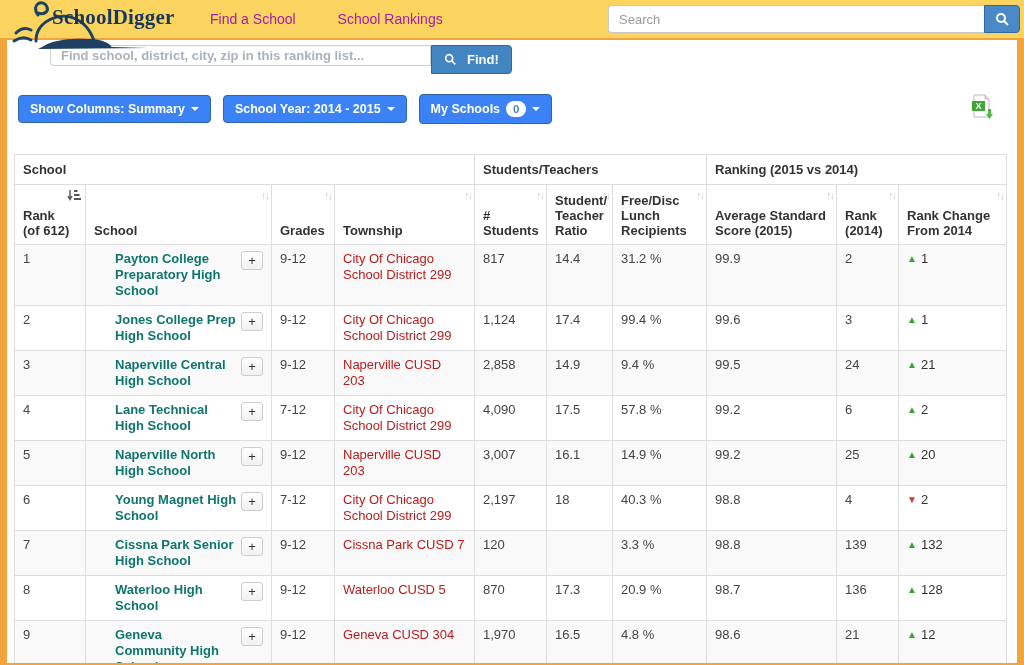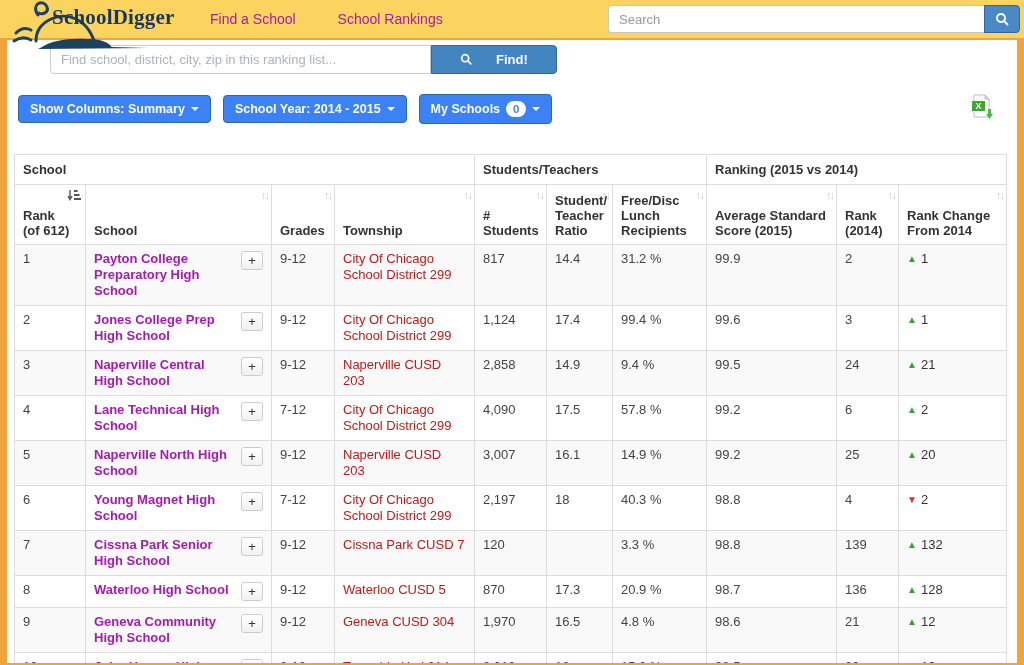--- a/index.html
+++ b/index.html
@@ -20,26 +20,26 @@
                         padding:8px 10px; font-size:13px; color:#333; outline:none; }
   .search-group input::placeholder { color:#9a9a9a; }
   .search-btn { width:36px; background:#4a89c7; border:1px solid #2d69a0; border-radius:0 4px 4px 0;
                 display:flex; align-items:center; justify-content:center; cursor:pointer; }
 
   
   .content { position:relative; margin:0 7px; background:#fff; height:623px; overflow:hidden; }
 
   
   .find-row { display:flex; padding:5px 0 0 43px; height:36px; }
-  .find-row input { width:381px; height:29px; border:1px solid #ccc; border-radius:4px 0 0 4px;
-                    padding:0 10px; font-size:13px; color:#0f172a; outline:none; }
+  .find-row input { width:381px; height:21px; border:1px solid #ccc; border-radius:4px 0 0 4px;
+                    padding:0 10px; font-size:13px; color:#0f172a; outline:none;font-weight:bold; }
   .find-row input::placeholder { color:#aab2bb; }
-  .find-btn { height:29px; padding:0 28px; background:#4285c0; border:1px solid #2d69a0;
+  .find-btn { height:29px; padding:0 12px; background:#4285c0; border:1px solid #2d69a0;
               border-radius:0 4px 4px 0; color:#fff; font-size:13px; font-weight:bold;
-              display:flex; align-items:center; gap:23px; cursor:pointer; }
+              display:flex; align-items:center; gap:10px; cursor:pointer; }
 
   
   .controls-row { display:flex; align-items:center; margin-top:18px; padding:0 24px 0 11px; }
   .dd-btn { background:#3b82f6; border:1px solid #2d69a0; border-radius:4px; color:#fff;
             font-size:12.5px; font-weight:bold; padding:6px 11px; margin-right:12px;
             display:flex; align-items:center; gap:6px; cursor:pointer; }
   .caret { width:0; height:0; border-left:4px solid transparent; border-right:4px solid transparent;
            border-top:4px solid #fff; display:inline-block; }
   .badge { background:#fff; color:#4a89c7; border-radius:10px; font-size:11.5px; font-weight:bold;
            padding:1px 7px; line-height:14px; }
@@ -57,21 +57,21 @@
   th.colhead { position:relative; height:60px; vertical-align:bottom; text-align:left;
                padding:6px 8px; font-weight:bold; color:#333; line-height:15px; cursor:pointer;
                background:#fff; }
   .sort-inactive { position:absolute; top:3px; right:3px; color:#ccc; font-size:11px;
                    letter-spacing:-2px; font-weight:normal; }
   .sort-active { position:absolute; top:4px; right:4px; }
   td { padding:6px 8px; vertical-align:top; line-height:16px; background:transparent; }
   tbody tr:nth-child(odd) td { background:#f9f9f9; }
   tbody tr:nth-child(even) td { background:#fff; }
   .school-cell { display:flex; align-items:flex-start; }
-  a.school-link { color:#a21caf; font-weight:bold; text-decoration:none; flex:1; cursor:pointer; }
+  a.school-link { color:#0f766e; font-weight:bold; text-decoration:none; flex:1; cursor:pointer;margin-left:21px; }
   a.district-link { color:#b91c1c; text-decoration:none; cursor:pointer; }
   .plus-btn { flex:0 0 auto; width:22px; height:19px; margin-left:4px; border:1px solid #ccc;
               border-radius:3px; background:linear-gradient(#fff,#f1f1f1); color:#333;
               font-size:13px; line-height:17px; text-align:center; cursor:pointer; }
   .chg-up { color:#31a62e; font-size:10px; vertical-align:1px; }
   .chg-down { color:#d9342b; font-size:10px; vertical-align:1px; }
   .chg-val { color:#333; margin-left:4px; }
 </style>
 </head>
 <body>

